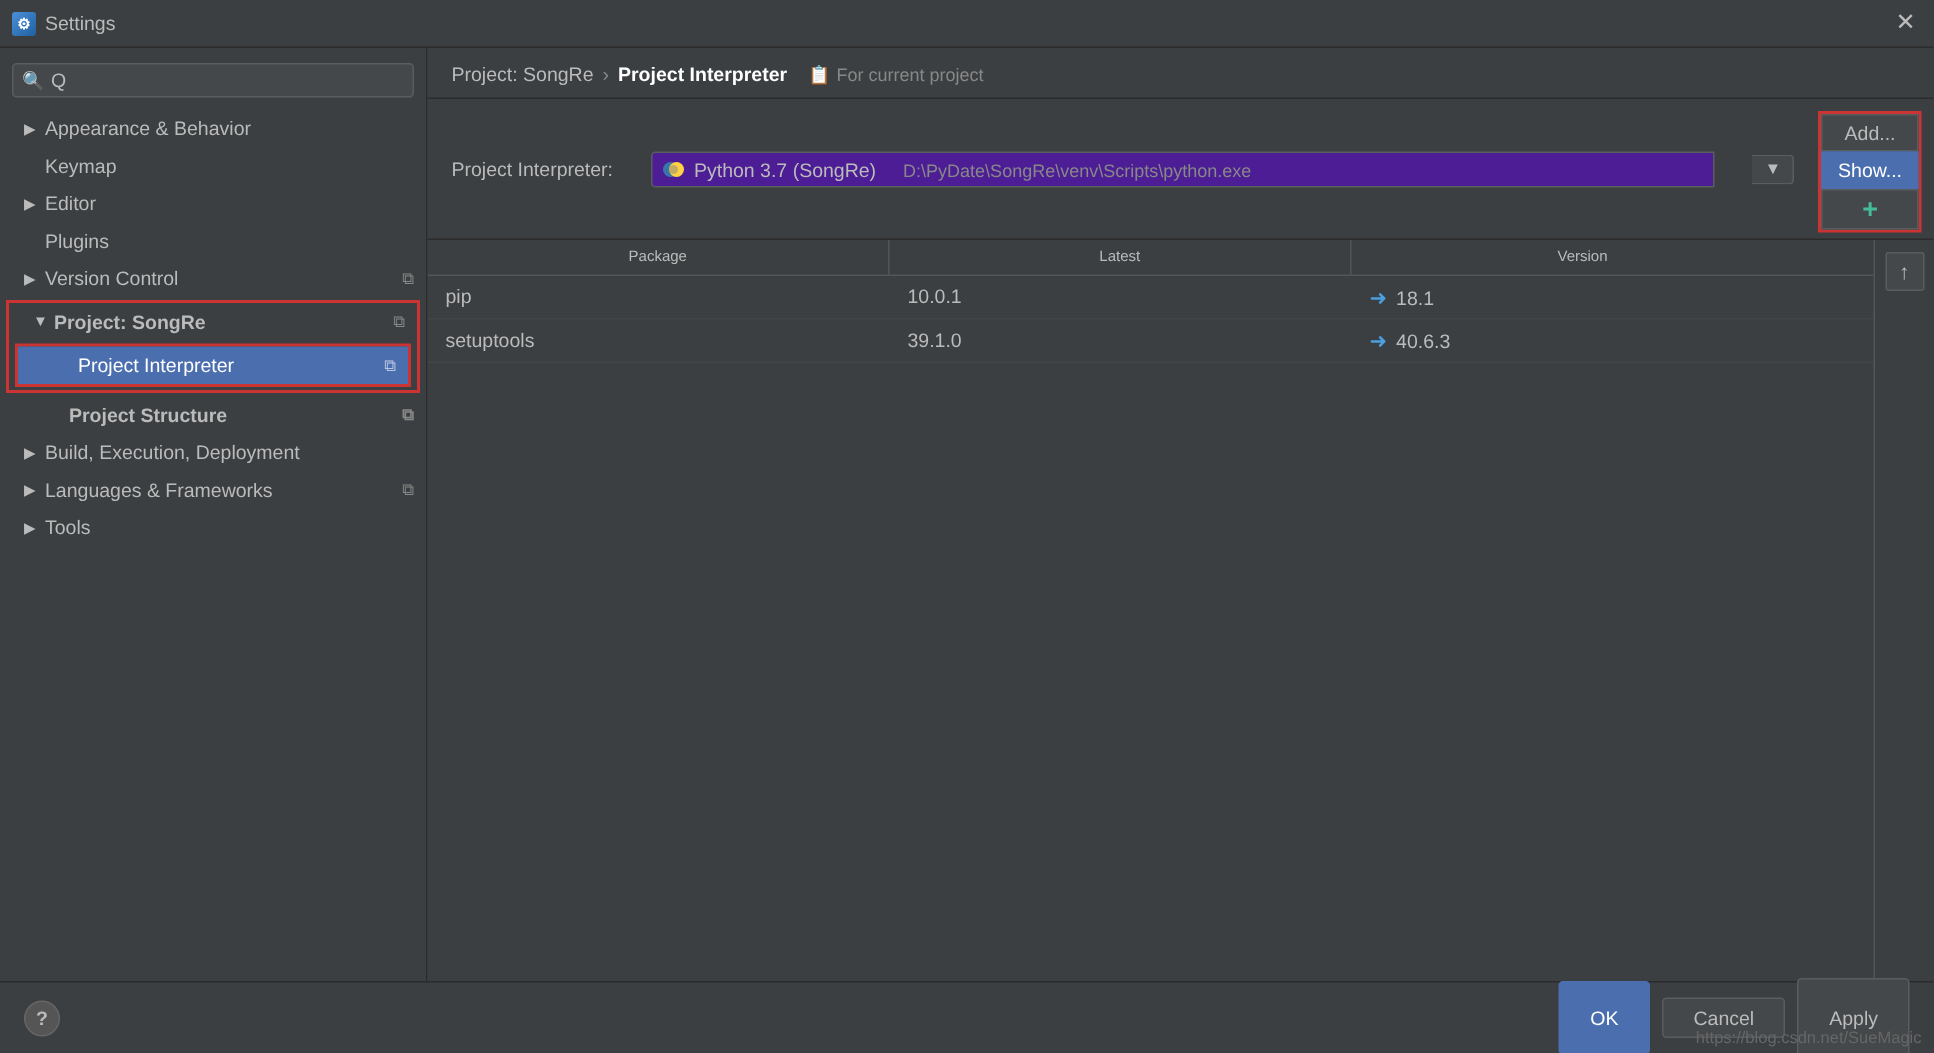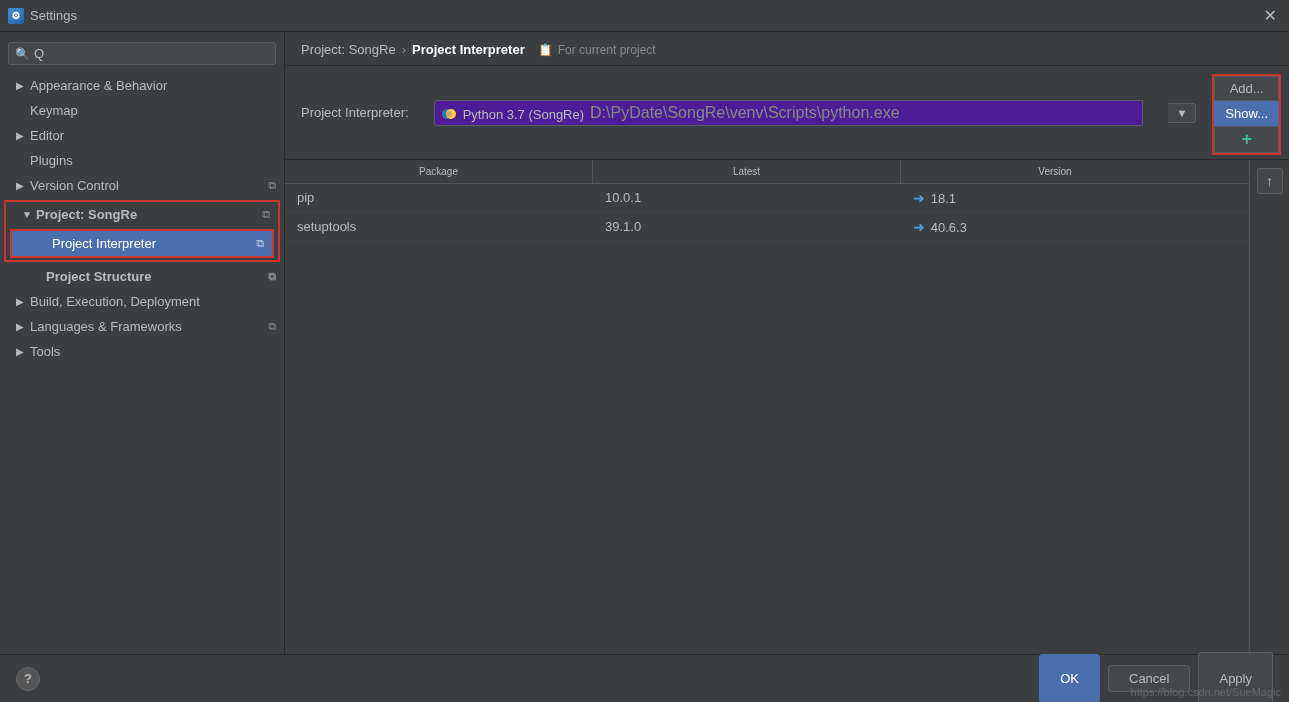--- a/index.html
+++ b/index.html
@@ -435,21 +435,21 @@
       <div class="interpreter-area-top" style="flex:1; border-bottom:none;">
         <span class="interpreter-label">Project Interpreter:</span>
         <div class="interpreter-selector">
 
           <svg width="16" height="16" viewBox="0 0 16 16">
             <circle cx="6" cy="8" r="5" fill="#3776ab"></circle>
             <circle cx="10" cy="8" r="5" fill="#ffd343"></circle>
             <circle cx="8" cy="8" r="3" fill="#888" opacity="0.5"></circle>
           </svg>
           <span style="color:#bbbbbb; white-space:nowrap;">Python 3.7 (SongRe)</span>
-          <span style="color:#888; font-size:16px; overflow:hidden; text-overflow:ellipsis; white-space:nowrap;">D:\PyDate\SongRe\venv\Scripts\python.exe</span>
+          <span style="color:#888; font-size:12px; overflow:hidden; text-overflow:ellipsis; white-space:nowrap;margin-left:12px;">D:\PyDate\SongRe\venv\Scripts\python.exe</span>
         </div>
         <button style="background:#45484a; border:1px solid #5a5d5f; border-left:none; color:#bbbbbb; padding:3px 8px; cursor:pointer; border-radius:0 3px 3px 0; font-size:11px;">▼</button>
       </div>
 
       <div class="top-right-area" style="display:flex; flex-direction:column; border: 2.5px solid #cc3333; margin: 8px 8px 4px 0; align-self:center;">
         <button class="btn-add">Add...</button>
         <button class="btn-show">Show...</button>
         <button class="btn-add-pkg" style="color:#4b9; background:#45484a; border:1px solid #5a5d5f; font-size:18px; font-weight:bold; padding:2px 8px; cursor:pointer;">+</button>
       </div>
     </div>

